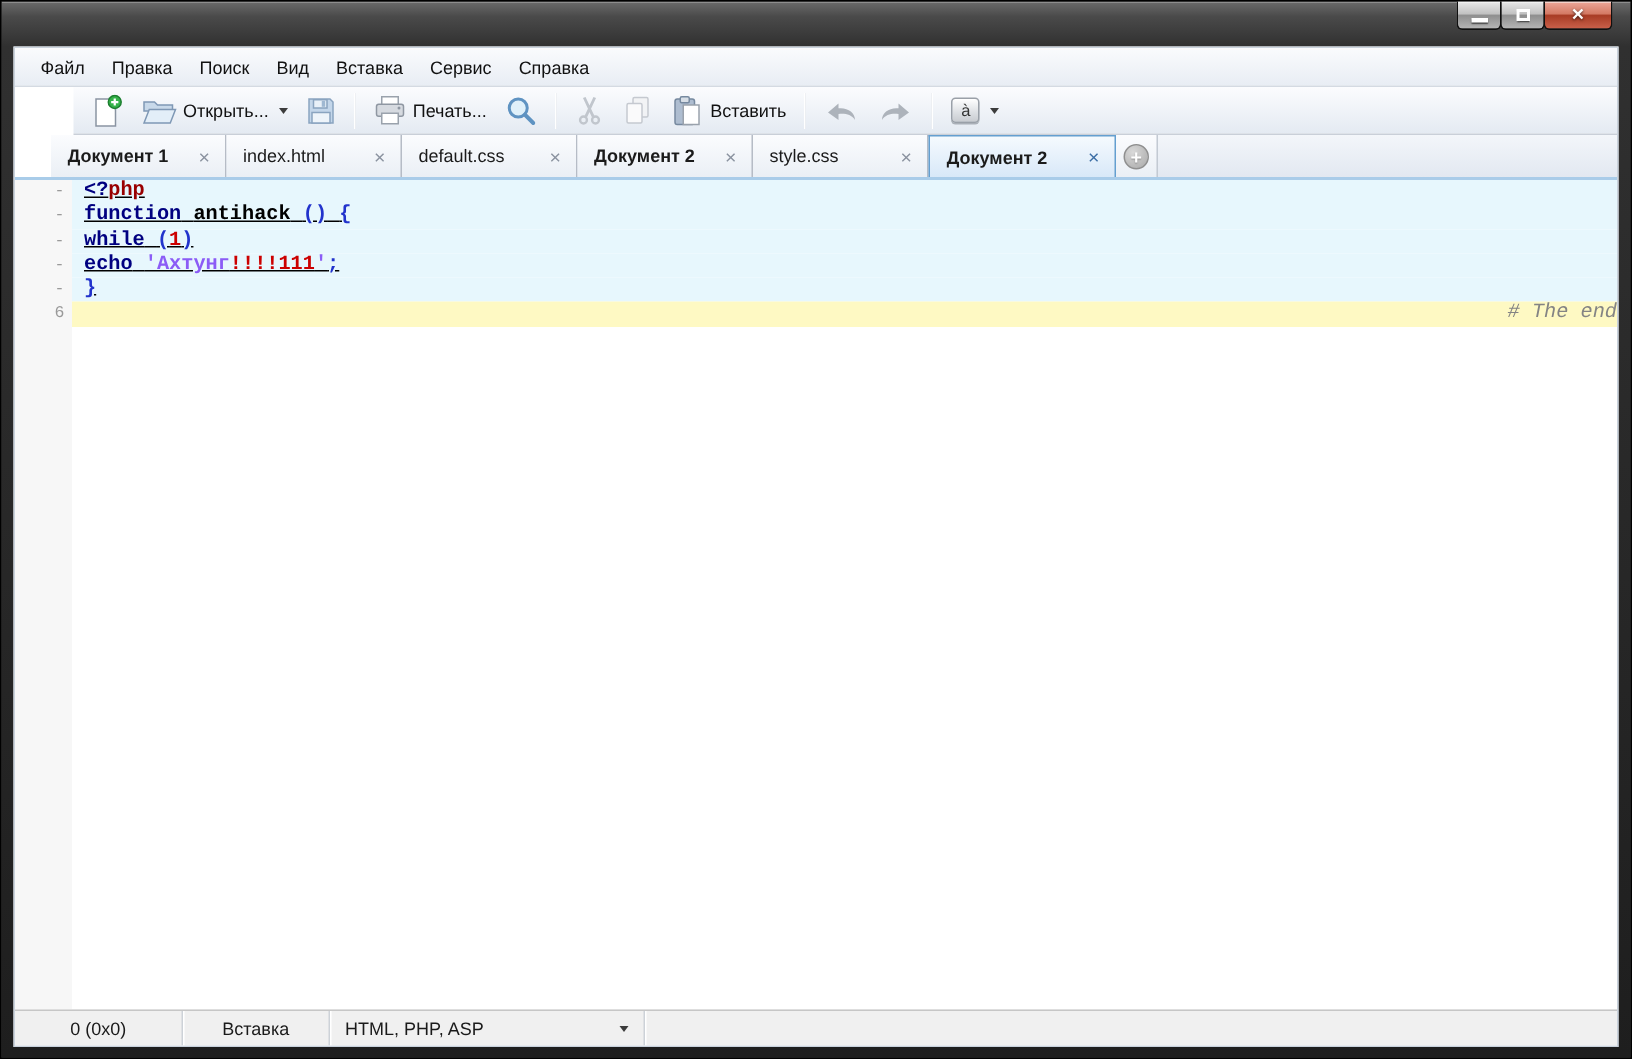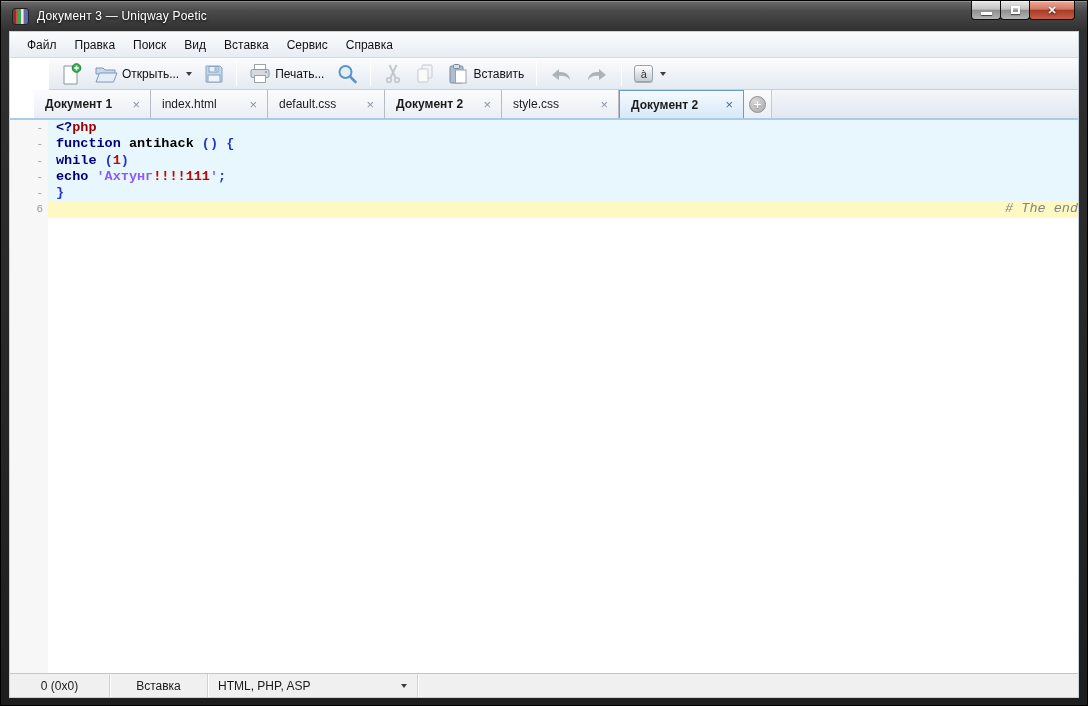--- a/index.html
+++ b/index.html
@@ -68,55 +68,51 @@
     color:#fff; font-size:13px; font-weight:bold; display:flex; align-items:center; justify-content:center; line-height:1; text-shadow:0 1px 1px rgba(0,0,0,.3); }
 
   
   .editor { flex:1; display:flex; border-top:2px solid #a9cce9; background:#fff; overflow:hidden; }
   .gutter { width:38px; flex:0 0 38px; background:#f7f7f7; display:flex; flex-direction:column; }
   .gutter-cell { height:16.3px; line-height:16.3px; text-align:right; padding-right:5px;
     font-family:"Liberation Mono", monospace; font-size:11px; color:#9a9a9a; }
   .code-area { flex:1; display:flex; flex-direction:column; }
   .code-line { height:16.3px; line-height:16.3px; padding-left:8px; white-space:pre;
     font-family:"Liberation Mono", monospace; font-size:13.5px; font-weight:bold; }
-  .bg-blue { background:#e7f7fd; }
+  .bg-blue { background:#e7f7fd;text-decoration:underline; }
   .bg-yellow { background:#fef9c3;text-align:right; }
   .seg-tag        { color:#000080; }
   .seg-phptag     { color:#990000; }
   .seg-keyword    { color:#000080; }
   .seg-identifier { color:#000000; }
   .seg-bracket    { color:#2233cc; }
   .seg-number     { color:#cc0000; }
   .seg-string     { color:#8b5cf6; }
   .seg-comment    { color:#848484; font-style:italic; font-weight:normal; }
   .seg-plain      { color:#000; }
 
   
   .status-bar { height:24px; flex:0 0 24px; display:flex; align-items:stretch;
     background:#f0f0f0; border-top:1px solid #c6c6c6; font-size:12px; color:#1a1a1a; }
   .sb-cell { display:flex; align-items:center; justify-content:center; border-right:1px solid #cdd2d8;
     box-shadow:1px 0 0 #ffffff; }
   .sb-pos    { width:160px; }
-  .sb-code   { width:100px; }
+  .sb-code   { width:112px; }
   .sb-insert { width:98px; }
   .sb-syntax { width:210px; justify-content:flex-start; padding:0 10px; }
   .sb-syntax .dd-arrow { margin-left:auto; }
   .sb-fill { flex:1; }
 
   svg { display:block; }
 </style>
 </head>
 <body>
 
 <div class="window">
 
-  <div class="titlebar">
-    <div class="app-icon"></div>
-    <div class="title-text">Документ 3 — Uniqway Poetic</div>
-  </div>
   <div class="win-controls">
     <div class="wc-btn wc-gray">
         <div class="glyph-min"></div>
       </div>
     <div class="wc-btn wc-gray">
         <div class="glyph-max"></div>
       </div>
     <div class="wc-btn wc-close">
         <div class="glyph-close">✕</div>
       </div>

